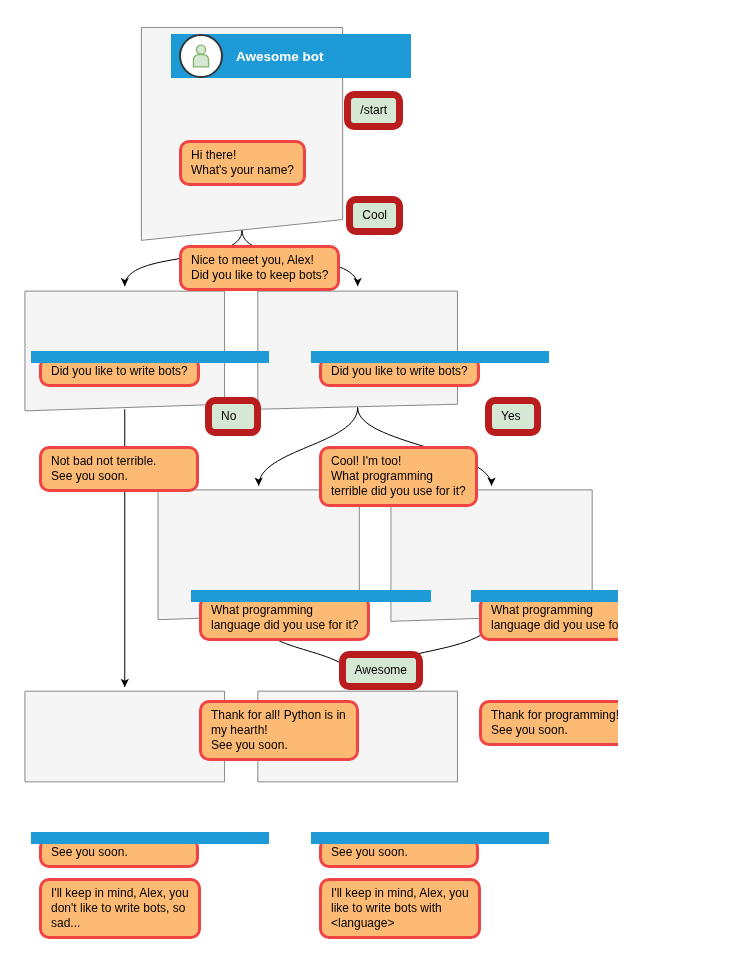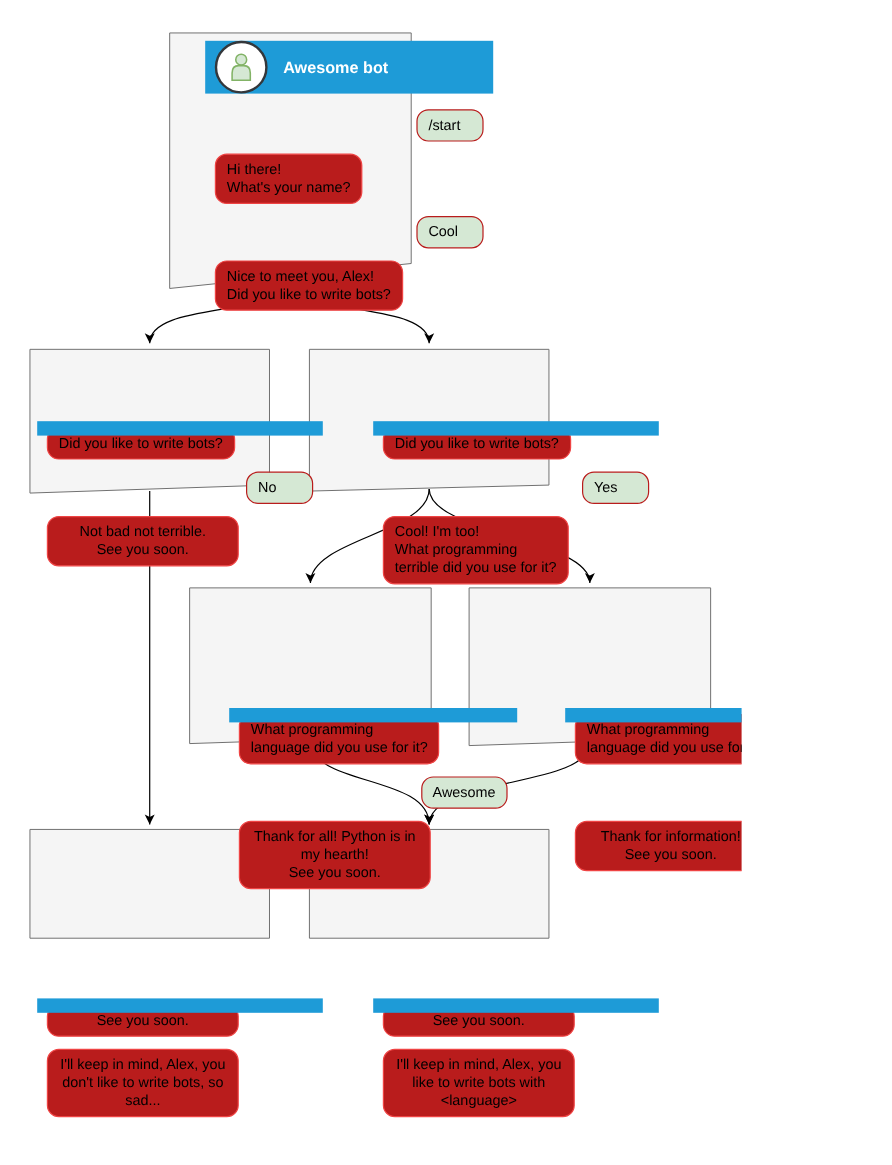--- a/index.html
+++ b/index.html
@@ -26,23 +26,23 @@
     padding:0 9px;box-sizing:border-box;
   }
   .msgs.below-title{margin-top:45px;padding-top:13px;}
   .msgs.below-bar{margin-top:13px;}
   .msg{
     font-size:12px;line-height:15px;padding:5px 9px;border-radius:10px;
     white-space:pre-line;width:fit-content;box-sizing:border-box;
   }
   .msg + .msg{margin-top:10px;}
   .msg.cut{margin-top:-7px;}
-  .bot{align-self:flex-start;background:#b91c1c;border:1px solid #ef4444;}
-  .user{align-self:flex-end;background:#D5E8D4;border:1px solid #b91c1c;min-width:56px;}
-  .bot.wide{min-width:160px;text-align:center;}
+  .bot{align-self:flex-start;background:#fdba74;border:3px solid #ef4444;}
+  .user{align-self:flex-end;background:#D5E8D4;border:7px solid #b91c1c;min-width:56px;}
+  .bot.wide{min-width:160px;}
 </style>
 </head>
 <body>
 
 <div id="canvas">
 
   <svg id="shapes-layer" viewBox="0 0 743 971">
     <defs>
       <marker id="arrowhead" viewBox="0 0 12 12" markerWidth="12" markerHeight="12" refX="11" refY="6" orient="auto" markerUnits="userSpaceOnUse">
         <path d="M1,1 L11,6 L1,11 L3.5,6 Z" fill="#000"></path>
@@ -79,21 +79,21 @@
         </svg>
       </div>
       <span class="win-title">Awesome bot</span>
     </div>
     <div class="msgs below-title">
       <div class="msg user">/start</div>
       <div class="msg bot">Hi there!
 What's your name?</div>
       <div class="msg user">Cool</div>
       <div class="msg bot">Nice to meet you, Alex!
-Did you like to write bots?</div>
+Did you like to keep bots?</div>
     </div>
   </div>
 
   <div class="window" style="left:30px;top:350px;width:240px;">
     <div class="minibar"></div>
     <div class="msgs below-bar">
       <div class="msg bot cut">Did you like to write bots?</div>
       <div class="msg user">No</div>
       <div class="msg bot wide">Not bad not terrible.
 See you soon.</div>
@@ -122,21 +122,21 @@
 See you soon.</div>
     </div>
   </div>
 
   <div class="window" style="left:470px;top:589px;width:242px;">
     <div class="minibar"></div>
     <div class="msgs below-bar">
       <div class="msg bot cut">What programming
 language did you use for it?</div>
       <div class="msg user">Go</div>
-      <div class="msg bot wide">Thank for information!
+      <div class="msg bot wide">Thank for programming!
 See you soon.</div>
     </div>
   </div>
 
   <div class="window" style="left:30px;top:831px;width:240px;">
     <div class="minibar"></div>
     <div class="msgs below-bar">
       <div class="msg bot cut wide">See you soon.</div>
       <div class="msg bot wide">I'll keep in mind, Alex, you
 don't like to write bots, so

